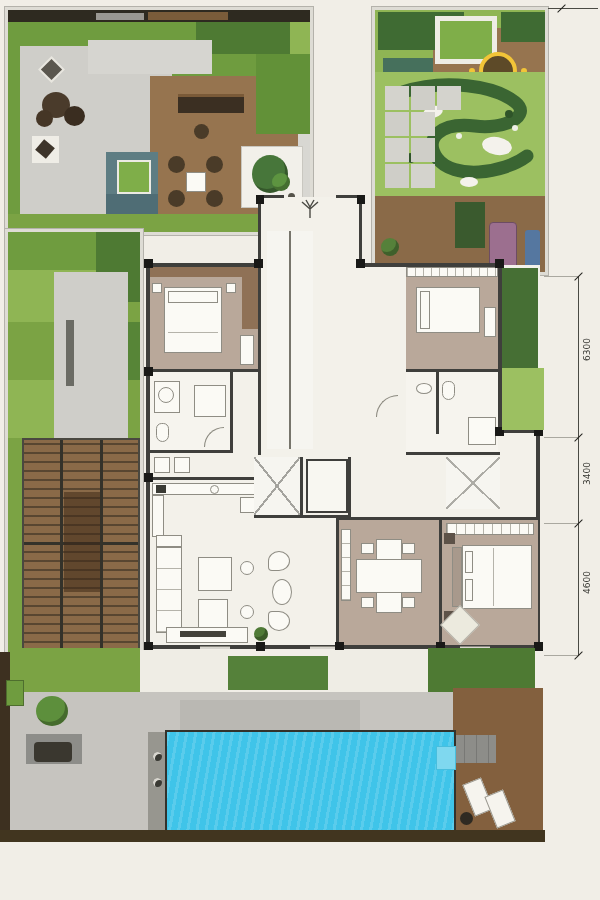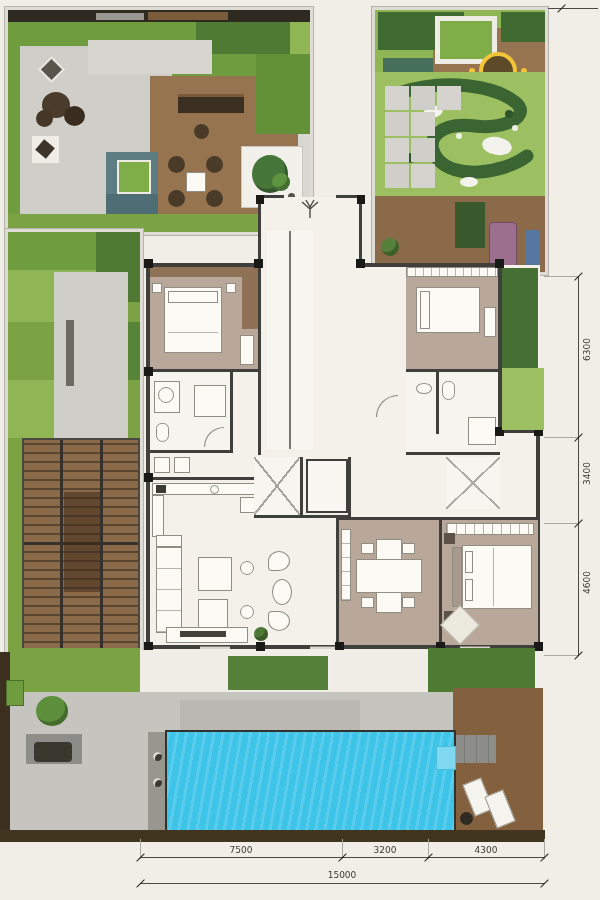--- a/index.html
+++ b/index.html
@@ -309,32 +309,14 @@
     <div class="tick" style="left:13px;top:247px;"></div>
     <div class="tick" style="left:13px;top:379px;"></div>
     <div class="dim-label dim-label-v" style="left:22px;top:62px;">6300</div>
     <div class="dim-label dim-label-v" style="left:22px;top:186px;">3400</div>
     <div class="dim-label dim-label-v" style="left:22px;top:295px;">4600</div>
   </div>
 
   <div class="abs dimline" style="left:548px;top:8px;width:50px;height:1px;"></div>
   <div class="tick" style="left:556px;top:8px;"></div>
 
-  <div class="abs" style="left:140px;top:845px;width:405px;height:50px;">
-    <div class="abs ext" style="left:0;top:-6px;width:1px;height:20px;"></div>
-    <div class="abs ext" style="left:202px;top:-6px;width:1px;height:20px;"></div>
-    <div class="abs ext" style="left:288px;top:-6px;width:1px;height:20px;"></div>
-    <div class="abs ext" style="left:404px;top:-6px;width:1px;height:20px;"></div>
-    <div class="abs dimline" style="left:0;top:12px;width:405px;height:1px;"></div>
-    <div class="tick" style="left:-5px;top:12px;"></div>
-    <div class="tick" style="left:197px;top:12px;"></div>
-    <div class="tick" style="left:283px;top:12px;"></div>
-    <div class="tick" style="left:399px;top:12px;"></div>
-    <div class="dim-label" style="left:101px;top:0;transform:translateX(-50%);">7500</div>
-    <div class="dim-label" style="left:245px;top:0;transform:translateX(-50%);">3200</div>
-    <div class="dim-label" style="left:346px;top:0;transform:translateX(-50%);">4300</div>
-    <div class="abs dimline" style="left:0;top:38px;width:405px;height:1px;"></div>
-    <div class="tick" style="left:-5px;top:38px;"></div>
-    <div class="tick" style="left:399px;top:38px;"></div>
-    <div class="dim-label" style="left:202px;top:25px;transform:translateX(-50%);">15000</div>
-  </div>
 
 </div>
 
 </body></html>

